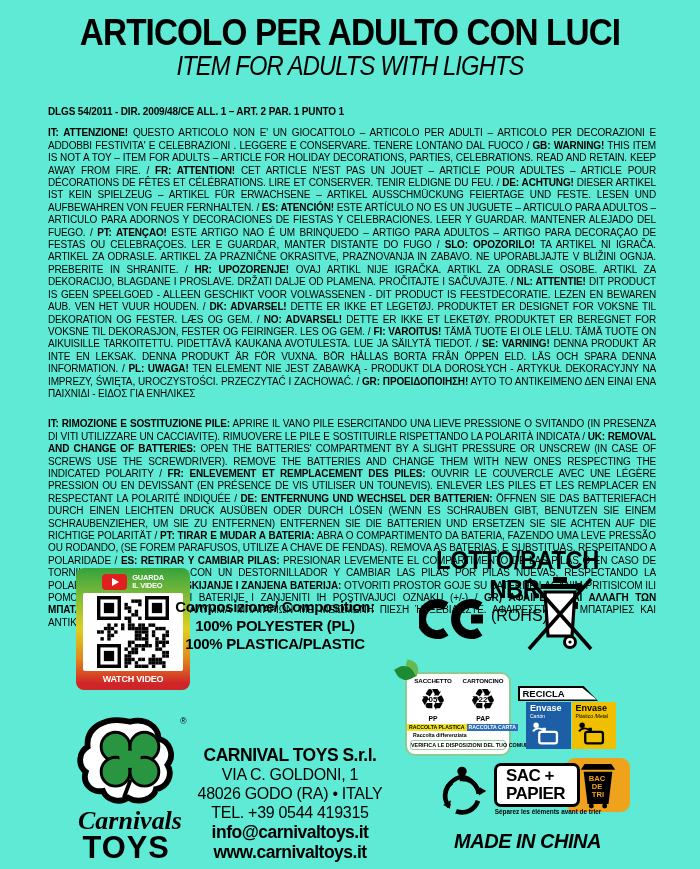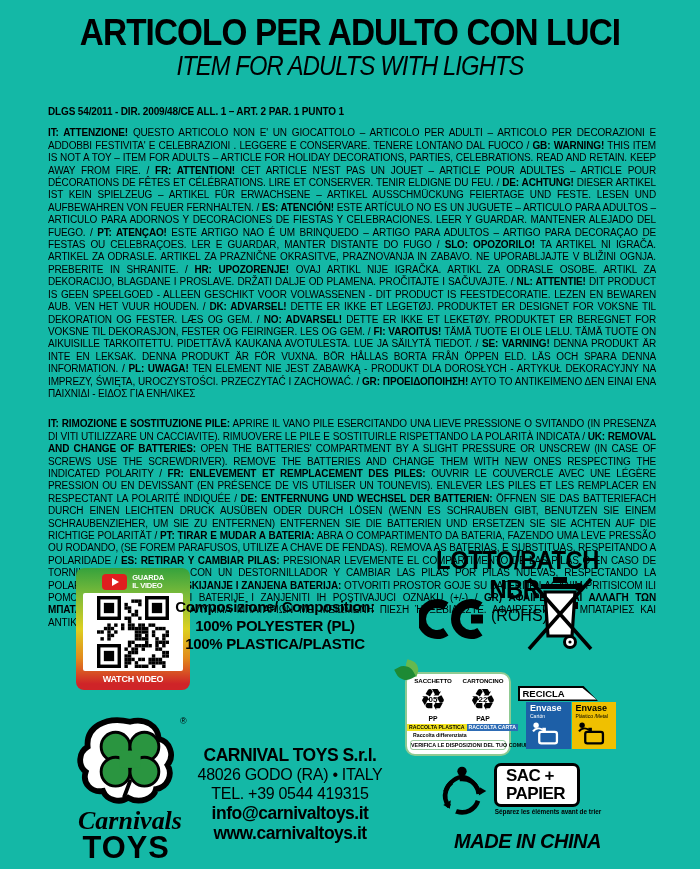--- a/index.html
+++ b/index.html
@@ -1,16 +1,16 @@
 <!DOCTYPE html>
 <html><head>
 <meta charset="utf-8">
 <style>
   html,body{margin:0;padding:0;background:#fff;}
-  .sheet{position:relative;width:700px;height:869px;background:#14b8a6;overflow:hidden;
+  .sheet{position:relative;width:700px;height:869px;background:#5eead4;overflow:hidden;
          font-family:"Liberation Sans",sans-serif;color:#000;}
 
   
   .title{position:absolute;top:12px;left:0;width:100%;text-align:center;
          font-size:37px;font-weight:700;letter-spacing:-1px;
          transform:scaleX(.9);transform-origin:center;}
   .subtitle{position:absolute;top:51px;left:0;width:100%;text-align:center;
          font-size:27px;font-style:italic;font-weight:400;letter-spacing:-1px;
          transform:scaleX(.88);transform-origin:center;}
 
@@ -355,20 +355,33 @@
     </div>
   </div>
 
   <svg class="triman" width="56" height="56" viewBox="0 0 60 60" xmlns="http://www.w3.org/2000/svg">
     <circle cx="30" cy="10" r="5" fill="#000"></circle>
     <path d="M12 32 C16 20 26 16 30 16 C34 16 44 20 48 32" fill="none" stroke="#000" stroke-width="4.5"></path>
     <circle cx="30" cy="36" r="18" fill="none" stroke="#000" stroke-width="5" stroke-dasharray="29 9" transform="rotate(18 30 36)"></circle>
     <polygon points="49,27 56,31 48,36" fill="#000"></polygon>
     <polygon points="17,50 10,46 18,41" fill="#000"></polygon>
   </svg>
+  <div class="bac-bg">
+    <svg width="42" height="48" viewBox="0 0 44 50" xmlns="http://www.w3.org/2000/svg">
+      <polygon points="4,9 40,9 36,3 8,3" fill="#000"></polygon>
+      <path d="M7 11 L37 11 L33 45 L11 45 Z" fill="#000"></path>
+      <circle cx="15" cy="47" r="2.6" fill="#000"></circle>
+      <circle cx="29" cy="47" r="2.6" fill="#000"></circle>
+      <text x="22" y="21" fill="#efa31d" font-size="8" font-weight="bold" text-anchor="middle" font-family="Liberation Sans, sans-serif">
+        <tspan x="22">BAC</tspan>
+        <tspan x="22" dy="8.5">DE</tspan>
+        <tspan x="22" dy="8.5">TRI</tspan>
+      </text>
+    </svg>
+  </div>
   <div class="sac-box">
     <div>SAC +</div>
     <div>PAPIER</div>
   </div>
   <div class="sort-caption">Séparez les éléments avant de trier</div>
 
   <svg class="logo" width="116" height="152" viewBox="0 0 120 158" xmlns="http://www.w3.org/2000/svg">
     <path d="M60 8 C34 2 14 14 16 34 C6 40 6 54 14 60 C10 72 20 82 32 80 C36 90 50 93 58 87 C70 94 85 88 87 78 C99 76 105 63 99 53 C107 43 101 28 90 26 C89 12 76 4 60 8 Z" fill="#fff" stroke="#000" stroke-width="6"></path>
     <g>
       <circle cx="45" cy="34" r="15" fill="#2a9540" stroke="#000" stroke-width="3"></circle>
@@ -378,20 +391,21 @@
       <rect x="49" y="38" width="22" height="18" fill="#2a9540"></rect>
       <path d="M60 70 L54 86" stroke="#000" stroke-width="4" stroke-linecap="round"></path>
     </g>
     <text x="60" y="120" text-anchor="middle" font-family="Liberation Serif, serif" font-style="italic" font-weight="bold" font-size="27" fill="#000">Carnivals</text>
     <text x="56" y="150" text-anchor="middle" font-family="Liberation Sans, sans-serif" font-weight="bold" font-size="32" letter-spacing="1" fill="#000">TOYS</text>
   </svg>
   <span class="reg-mark">®</span>
 
   <div class="address">
     <div class="company-name">CARNIVAL TOYS S.r.l.</div>
+    <div class="addr-line">VIA C. GOLDONI, 1</div>
     <div class="addr-line">48026 GODO (RA) • ITALY</div>
     <div class="addr-line">TEL. +39 0544 419315</div>
     <div class="addr-bold">info@carnivaltoys.it</div>
     <div class="addr-bold">www.carnivaltoys.it</div>
   </div>
 
   <div class="made-in">MADE IN CHINA</div>
 
 </div>
 

